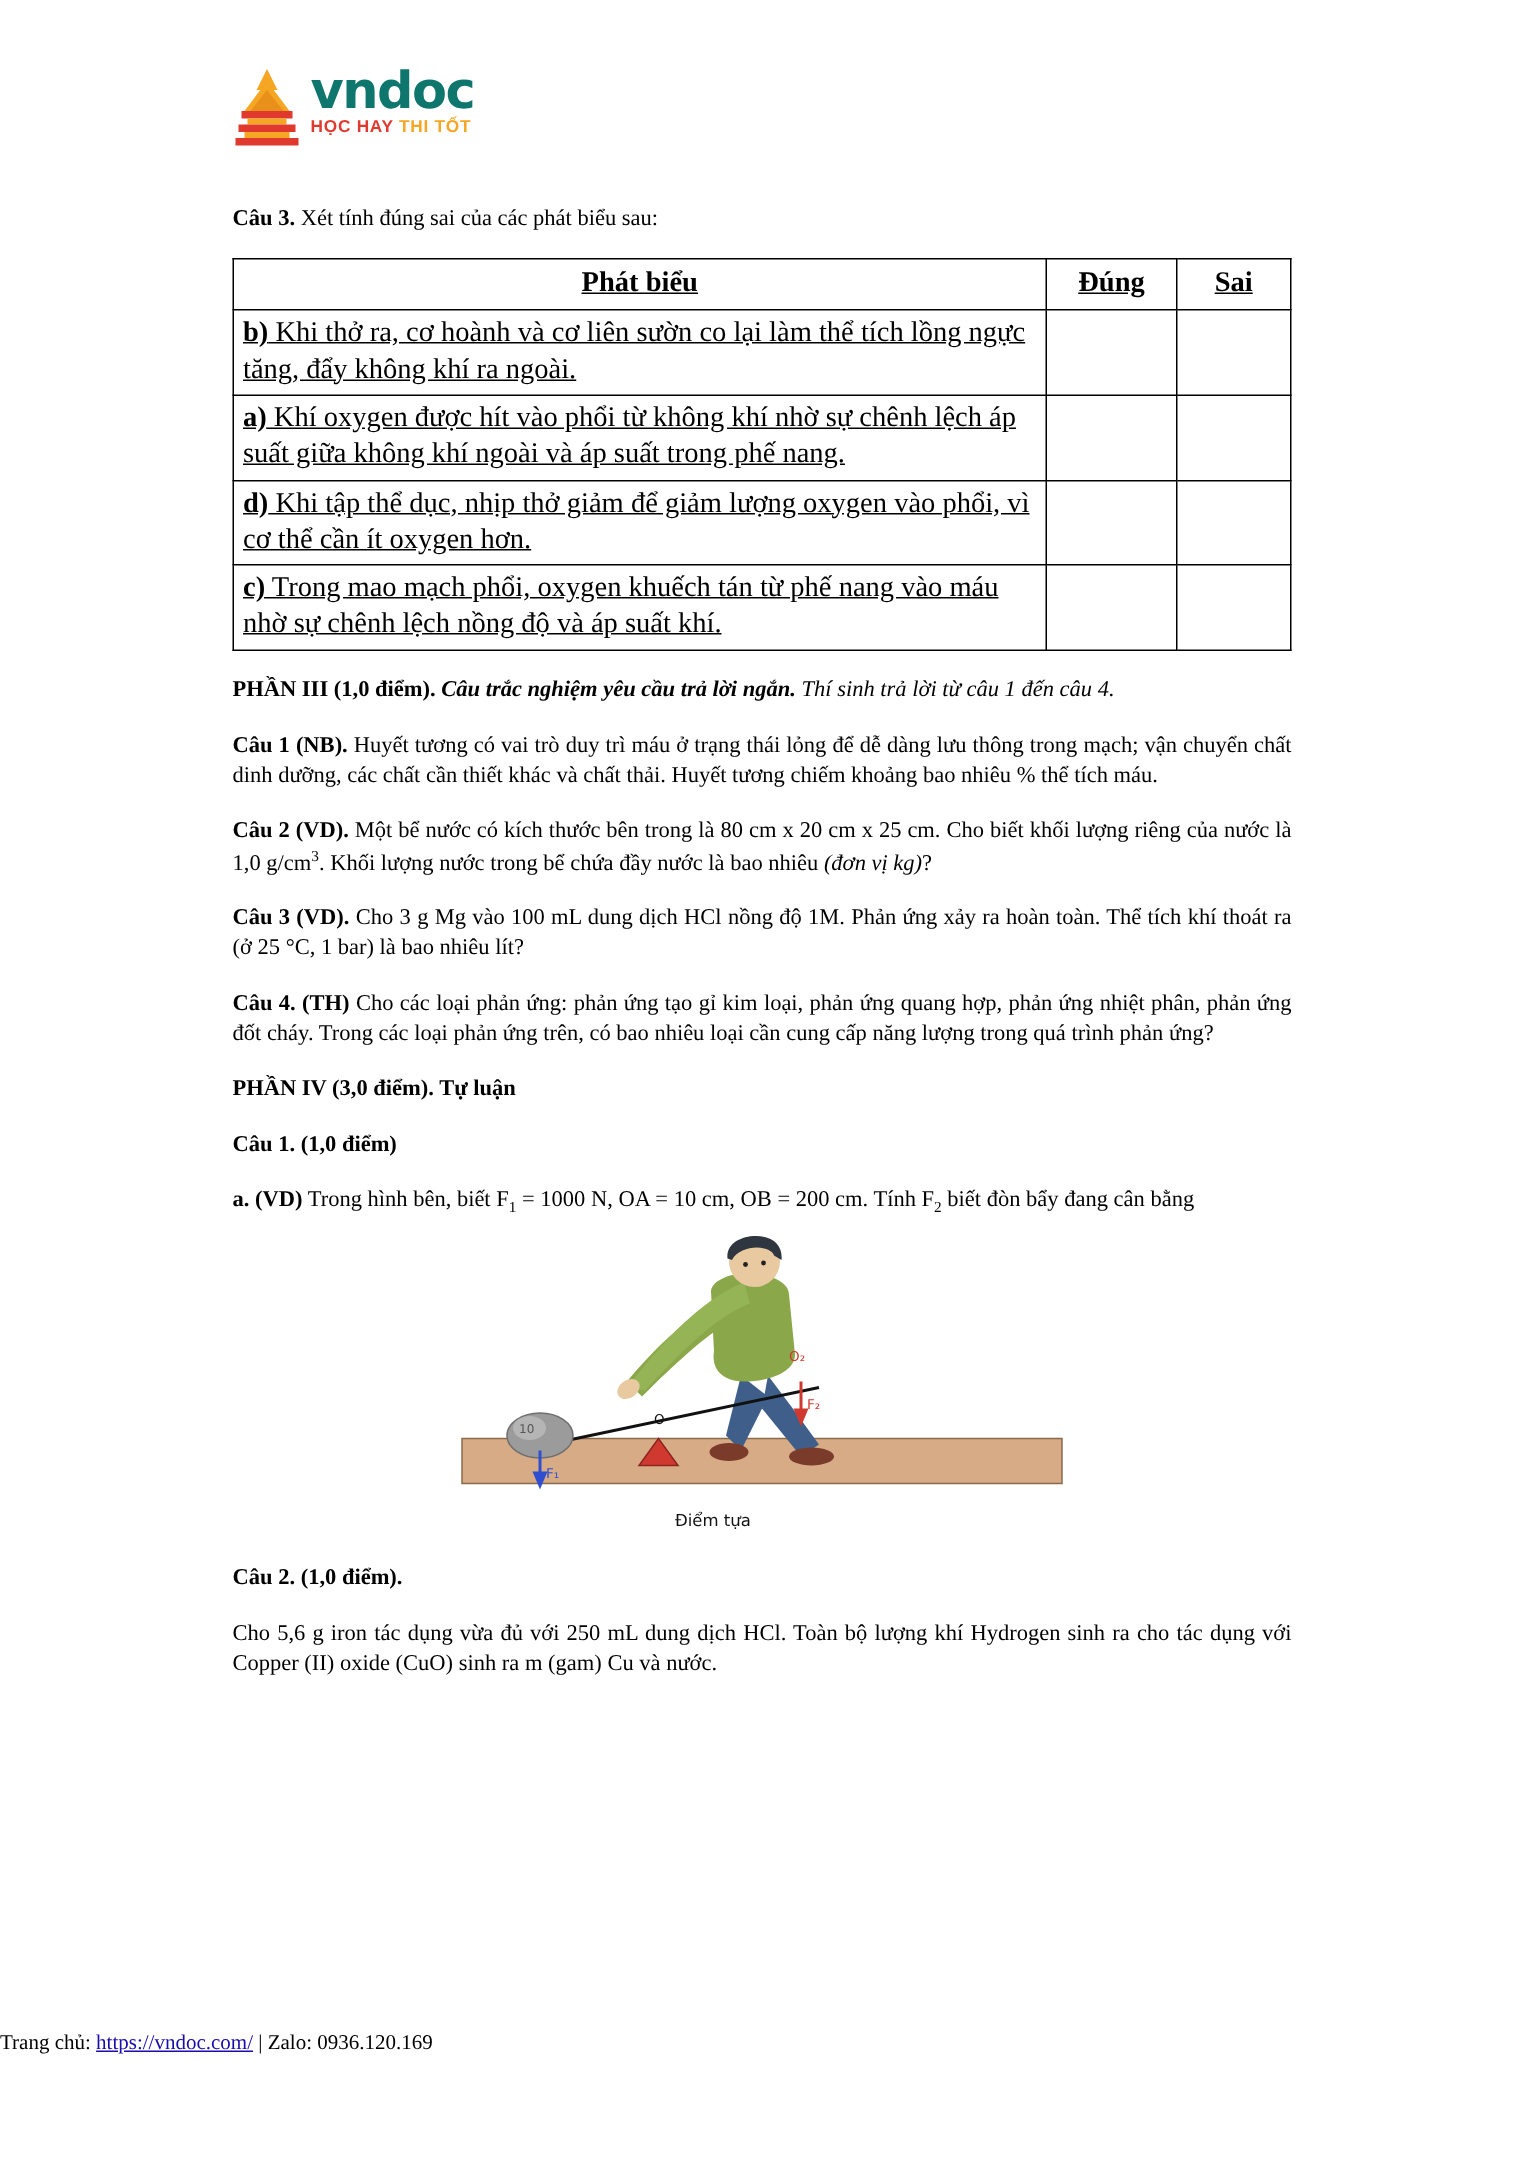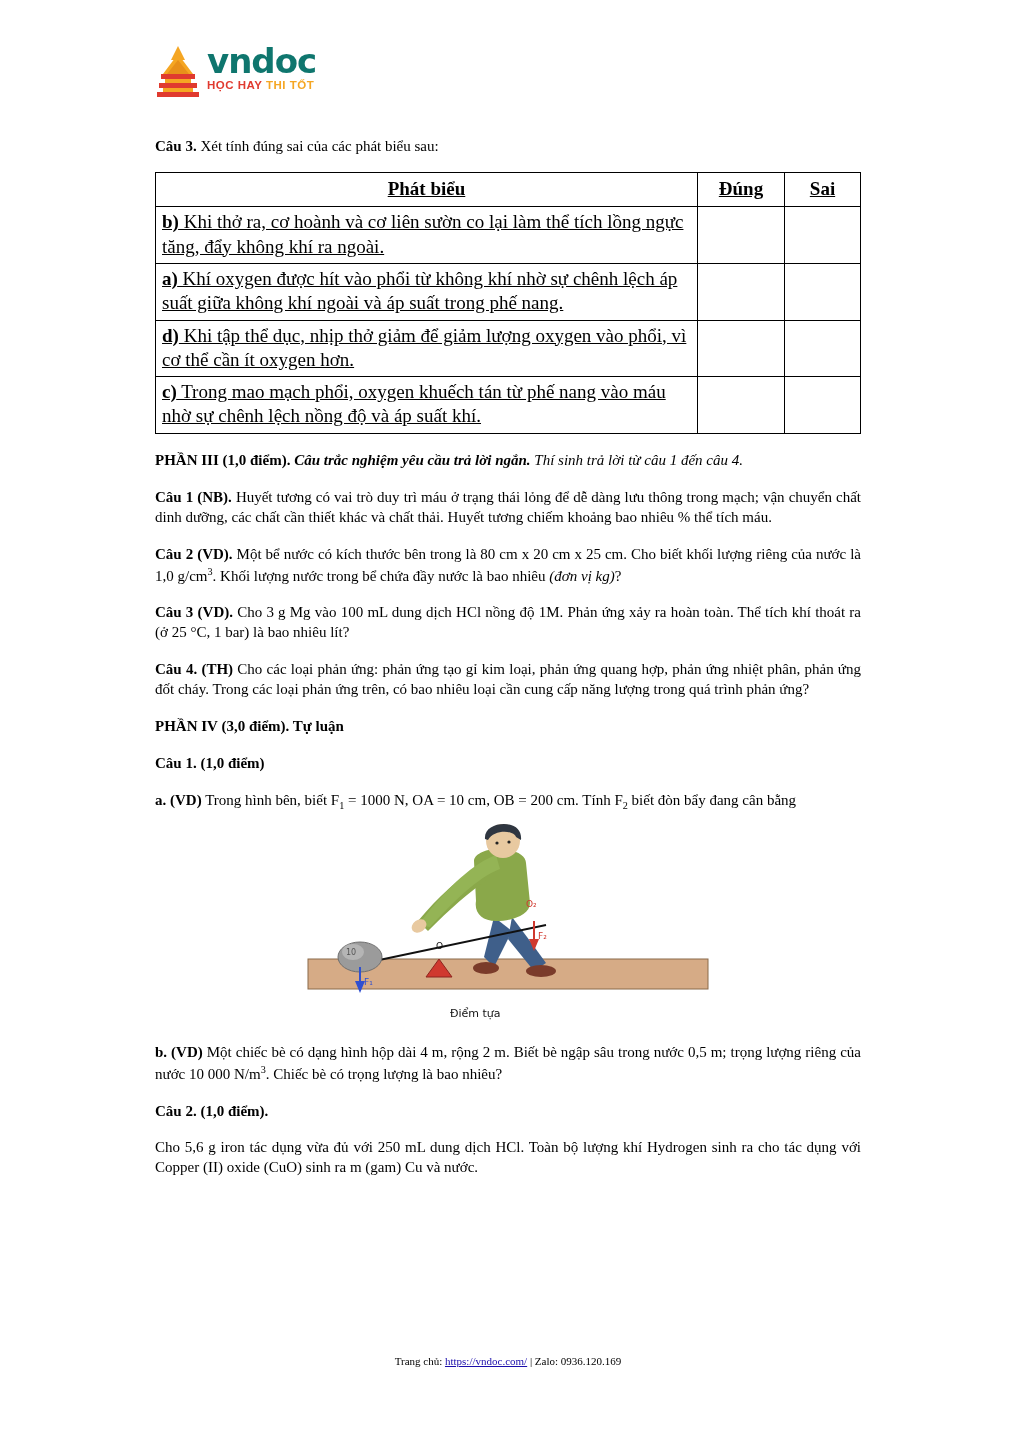--- a/index.html
+++ b/index.html
@@ -99,22 +99,22 @@
     justify-content: center;
     margin: 8px 0 10px 0;
   }
   .fig svg { display: block; }
 
   .footer {
     position: absolute;
     left: 0;
     top: 1355px;
     width: 1016px;
-    text-align: center;
-    font-size: 11px;
+    text-align: left;
+    font-size: 14px;
   }
   .footer a {
     color: #1a0dab;
     text-decoration: underline;
   }
   sup { font-size: 0.68em; vertical-align: super; }
   sub { font-size: 0.68em; vertical-align: sub; }
 </style>
 </head>
 <body>
@@ -254,23 +254,20 @@
 
         <text x="138" y="128" font-family="DejaVu Sans, sans-serif" font-size="9" fill="#111">O</text>
         <text x="228" y="86" font-family="DejaVu Sans, sans-serif" font-size="9" fill="#d0392f">O₂</text>
         <text x="240" y="118" font-family="DejaVu Sans, sans-serif" font-size="9" fill="#d0392f">F₂</text>
         <text x="66" y="164" font-family="DejaVu Sans, sans-serif" font-size="9" fill="#2f4fd0">F₁</text>
         <text x="48" y="134" font-family="DejaVu Sans, sans-serif" font-size="8" fill="#555">10</text>
         <text x="152" y="196" font-family="DejaVu Sans, sans-serif" font-size="11" fill="#111">Điểm tựa</text>
       </svg>
     </div>
 
-    <p>
-      <span class="b">b. (VD)</span><span> Một chiếc bè có dạng hình hộp dài 4 m, rộng 2 m. Biết bè ngập sâu trong nước 0,5 m; trọng lượng riêng của nước 10 000 N/m</span><sup>3</sup><span>. Chiếc bè có trọng lượng là bao nhiêu?</span>
-    </p>
 
     <p>
       <span class="b">Câu 2. (1,0 điểm).</span>
     </p>
 
     <p>Cho 5,6 g iron tác dụng vừa đủ với 250 mL dung dịch HCl. Toàn bộ lượng khí Hydrogen sinh ra cho tác dụng với Copper (II) oxide (CuO) sinh ra m (gam) Cu và nước.</p>
 
   </div>
 
   <div class="footer">

